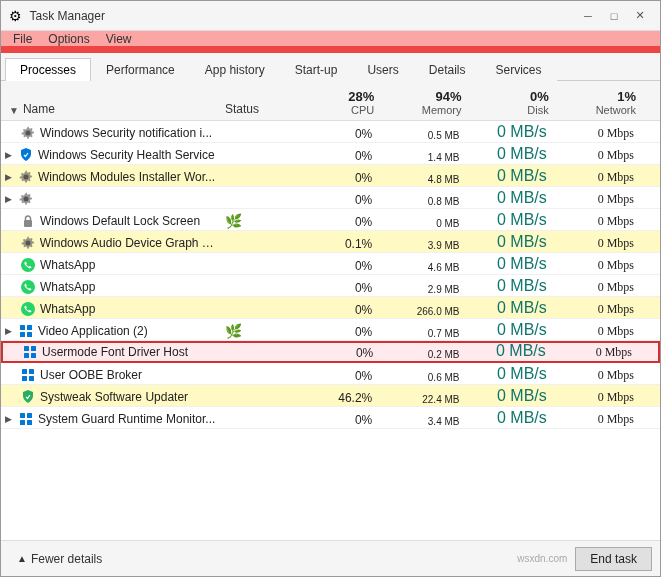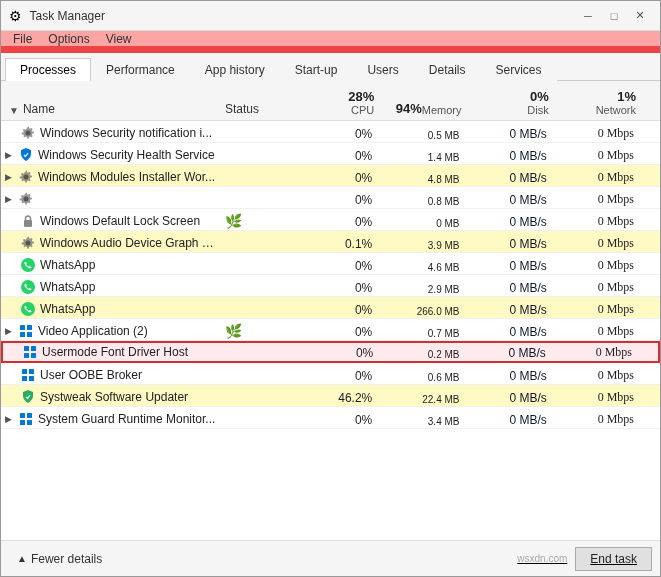--- a/index.html
+++ b/index.html
@@ -130,21 +130,21 @@
       align-items: flex-end;
       justify-content: flex-end;
     }
     .col-memory {
       flex: 1;
       padding: 2px 4px;
       font-size: 12px;
       color: #333;
       text-align: left;
       display: flex;
-      flex-direction: row;
+      flex-direction: column;
       align-items: flex-end;
       justify-content: flex-end;
     }
     .col-disk {
       flex: 1;
       padding: 2px 4px;
       font-size: 12px;
       color: #333;
       text-align: right;
       display: flex;
@@ -233,22 +233,22 @@
       font-size: 10px;
       color: #222;
       text-align: right;
       display: flex;
       align-items: center;
       justify-content: flex-end;
     }
     .cell-disk {
       flex: 1;
       padding: 1px 6px;
-      font-size: 12px;
-      color: #0f172a;
+      font-size: 16px;
+      color: #0f766e;
       text-align: right;
       display: flex;
       align-items: center;
       justify-content: flex-end;
       margin-top: 12px;
     }
     .cell-network {
       flex: 1;
       padding: 1px 6px;
       font-size: 12px;
@@ -640,18 +640,18 @@
     <div class="cell-network">0 Mbps</div>
     <div class="cell-pwr"></div>
   </div>
     </div>
 
   <div class="footer">
     <button class="fewer-details-btn">
       <span style="font-size:10px;">▲</span>
       <span>Fewer details</span>
     </button>
-    <div style="display:flex;align-items:center;gap:8px;text-decoration:underline;">
+    <div style="display:flex;align-items:center;gap:8px;">
       <span style="font-size:10px;color:#aaa;">wsxdn.com</span>
       <button class="end-task-btn">End task</button>
     </div>
   </div>
 </div>
 
 </body></html>

